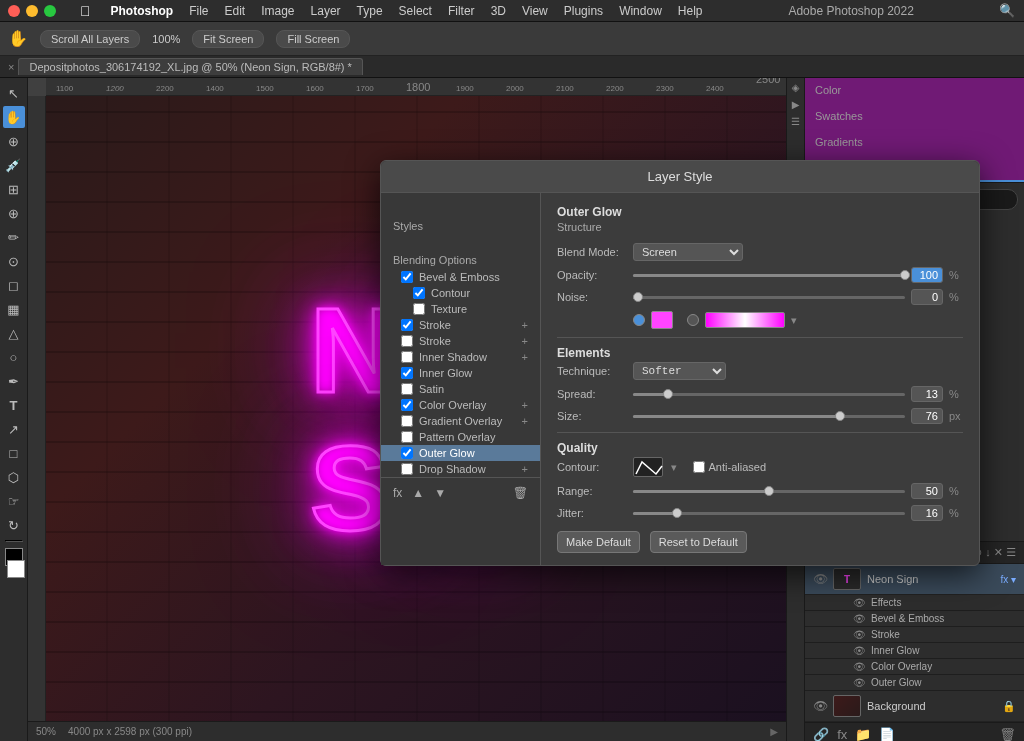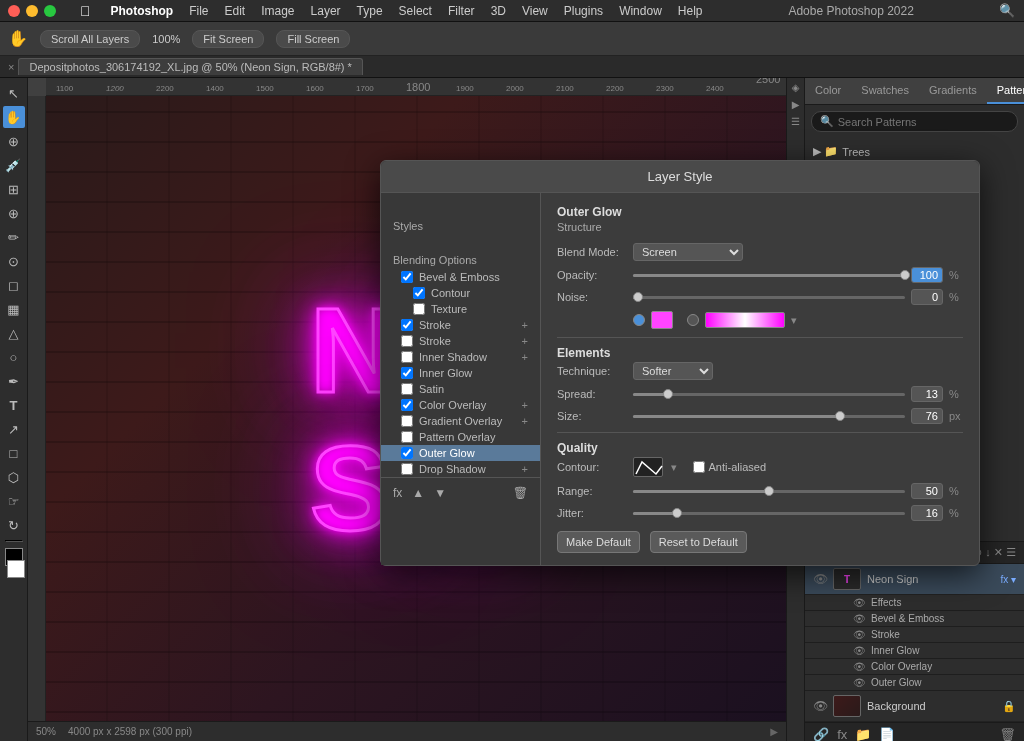--- a/index.html
+++ b/index.html
@@ -161,22 +161,23 @@
     
     #right-panel {
       width: 220px;
       background: #2d2d2d;
       border-left: 1px solid #1a1a1a;
       display: flex;
       flex-direction: column;
     }
     #panel-tabs {
       display: flex;
-      background: #404040;
+      background: #701a75;
       border-bottom: 1px solid #1a1a1a;
+      flex-direction: column;
     }
     .panel-tab {
       padding: 6px 10px;
       font-size: 11px;
       color: #999;
       cursor: pointer;
       border-bottom: 2px solid transparent;
     }
     .panel-tab.active { color: #fff; border-bottom-color: #4a90d9; }
     #panel-search {
@@ -803,21 +804,21 @@
         <div class="gradient-bar"></div>
         <span style="color:#888; font-size:11px; cursor:pointer;">▾</span>
       </div>
 
       <hr class="section-divider">
 
       <div class="dialog-section-title">Elements</div>
 
       <div class="form-row">
         <span class="form-label">Technique:</span>
-        <select class="form-select" style="width:80px;">
+        <select class="form-select" style="width:93px;font-family:Liberation Mono, monospace;">
           <option>Softer</option>
           <option>Precise</option>
         </select>
       </div>
 
       <div class="form-row">
         <span class="form-label">Spread:</span>
         <div class="form-slider">
           <div class="form-slider-fill" style="width:13%;"></div>
           <div class="slider-handle" style="left:13%;"></div>

